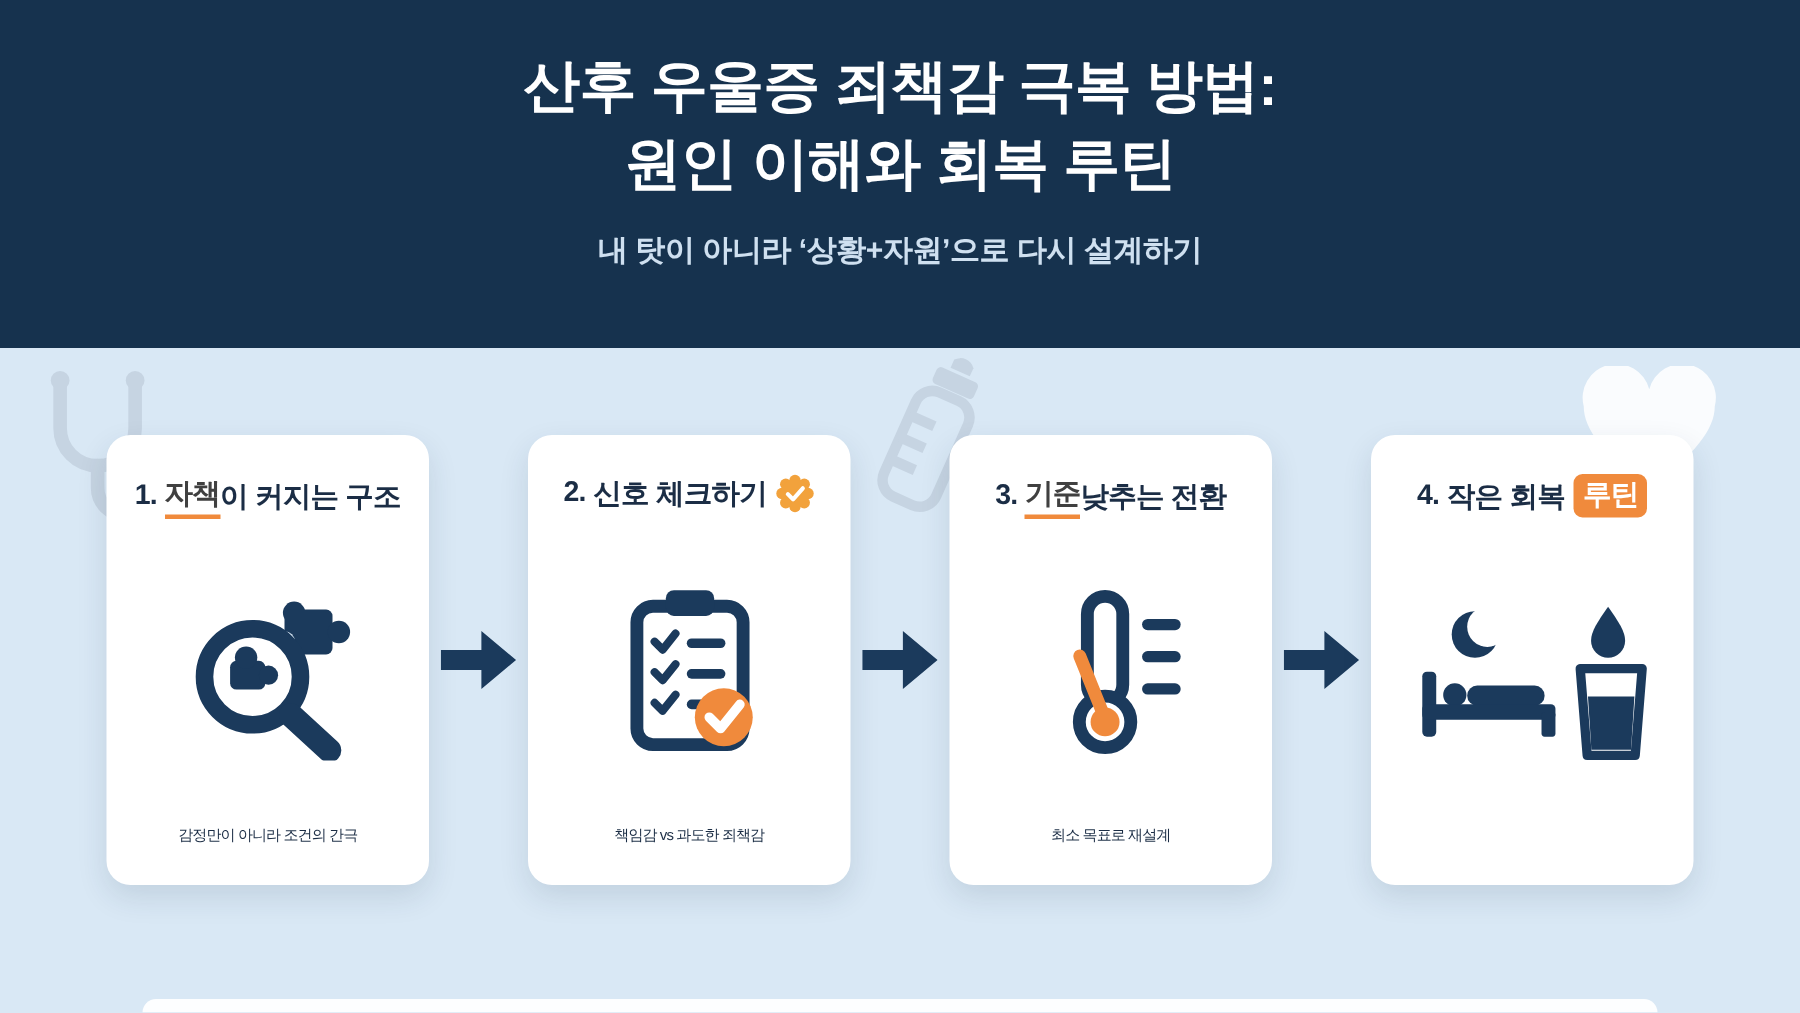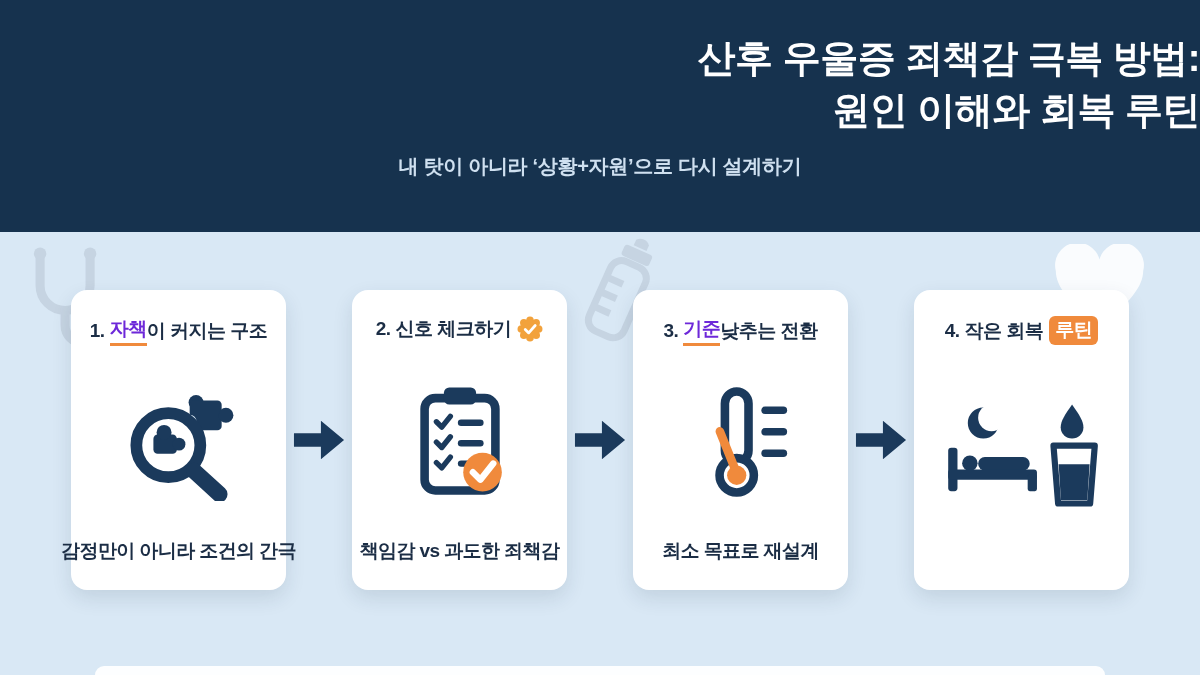--- a/index.html
+++ b/index.html
@@ -7,21 +7,21 @@
     width:1200px;height:675px;overflow:hidden;position:relative;
     font-family:"Liberation Sans","DejaVu Sans",sans-serif;
     background:#d9e8f5;
   }
   
   .header{
     position:relative;width:100%;height:232px;background:#16324e;
     text-align:center;box-sizing:border-box;padding-top:32px;z-index:3;
   }
   .header .title{
-    color:#ffffff;font-size:38px;font-weight:800;line-height:1.38;letter-spacing:-0.5px;text-align:right;
+    color:#ffffff;font-size:38px;font-weight:800;line-height:1.38;letter-spacing:-0.5px;
   }
   .header .subtitle{
     margin-top:16px;color:#cfe0f0;font-size:20px;font-weight:700;letter-spacing:-0.3px;
   }
   
   .main{
     position:relative;width:100%;height:443px;background:#d9e8f5;
   }
   .cards-row{
     position:relative;z-index:2;display:flex;align-items:center;justify-content:center;
@@ -32,31 +32,31 @@
     box-shadow:0 8px 20px rgba(22,50,78,0.12);
     display:flex;flex-direction:column;align-items:center;
     box-sizing:border-box;padding:26px 10px 26px;
   }
   .card-title{
     font-size:19px;font-weight:800;color:#1b2d45;white-space:nowrap;
     display:flex;align-items:center;letter-spacing:-0.5px;
   }
   .card-title .num{margin-right:5px;}
   .hl-underline{
-    color:#6d28d9;border-bottom:3px solid #f08a3c;padding-bottom:1px;
+    color:#404040;border-bottom:3px solid #f08a3c;padding-bottom:1px;
   }
   .hl-badge{
     background:#f08a3c;color:#ffffff;border-radius:6px;padding:1px 6px 2px;margin-left:6px;
   }
   .seal{margin-left:6px;flex:0 0 auto;}
   .card-icon{
     flex:1;display:flex;align-items:center;justify-content:center;width:100%;
   }
   .card-caption{
-    font-size:19px;color:#1b2d45;white-space:nowrap;letter-spacing:-0.6px;font-weight:700;
+    font-size:10px;color:#1b2d45;white-space:nowrap;letter-spacing:-0.6px;font-weight:400;
   }
   .arrow{margin:0 7px;flex:0 0 auto;}
   
   .bg-ico{position:absolute;z-index:0;}
   .peek{
     position:absolute;left:95px;right:95px;bottom:0;height:9px;background:#ffffff;
     border-radius:14px 14px 0 0;opacity:.95;z-index:1;
   }
 </style>
 </head>

